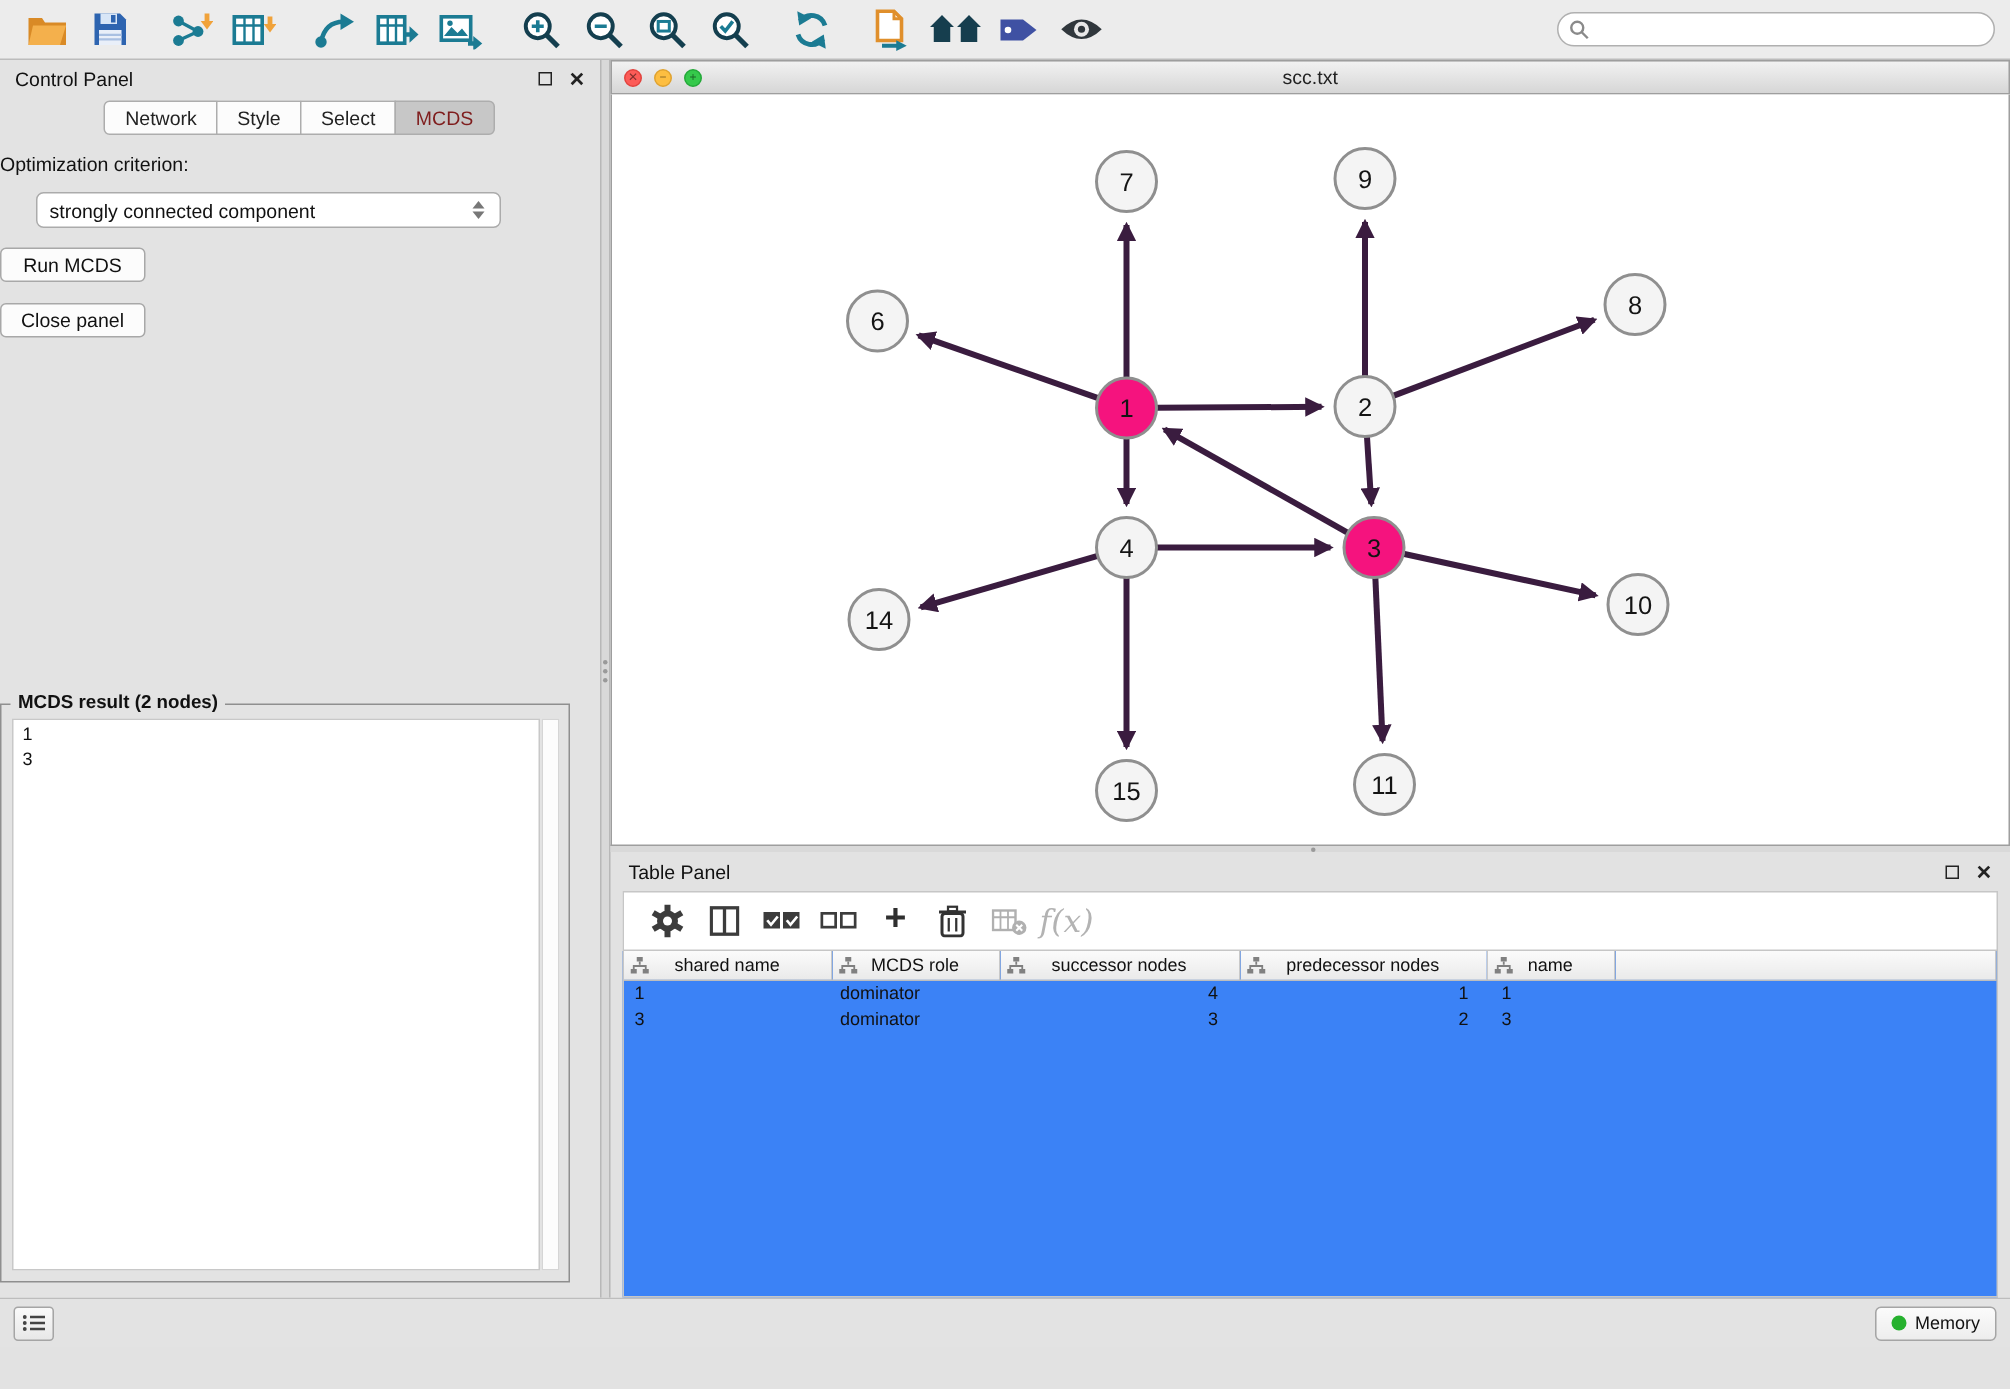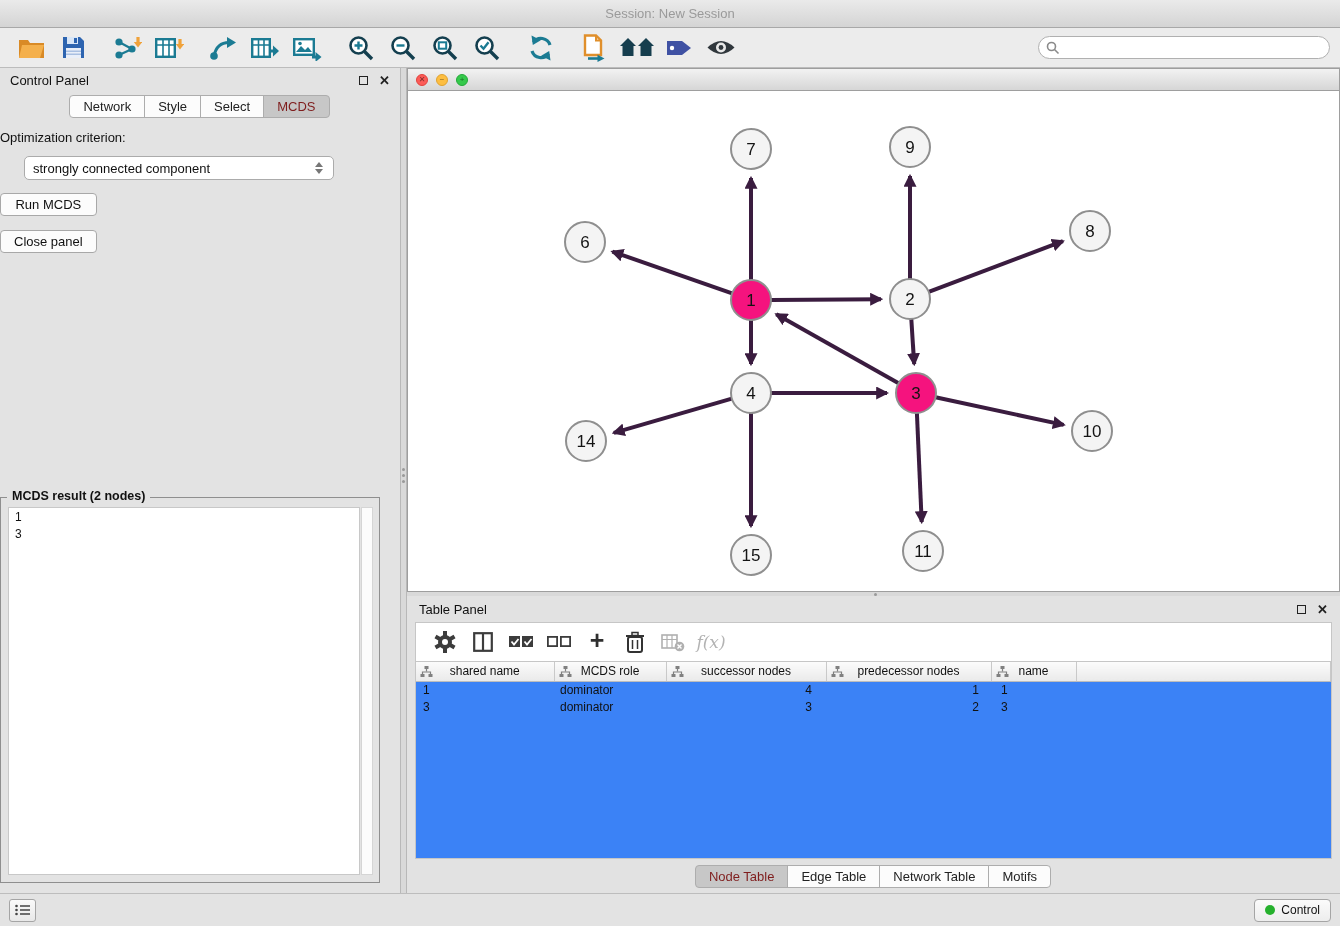--- a/index.html
+++ b/index.html
@@ -74,21 +74,21 @@
   .h-splitter { height:4px; background:#d9d9d9; position:relative; }
   .h-splitter::after { content:""; position:absolute; left:50%; top:1px; width:3px; height:3px; border-radius:50%;
                        background:#9a9a9a; }
 
   
   .table-panel { flex:1; display:flex; flex-direction:column; background:#e2e2e2; }
   .tp-header { height:26px; display:flex; align-items:center; padding:0 12px; font-size:13px; color:#111; }
   .tp-toolbar { margin:0 8px; height:40px; background:#fff; border:1px solid #c6c6c6; display:flex; align-items:center; padding:0 10px; }
   .tp-tool { width:38px; height:34px; display:flex; align-items:center; justify-content:center; }
   .plus-glyph { font-size:25px; font-weight:bold; color:#2f2f2f; margin-top:-3px; }
-  .fx { font-family:"DejaVu Serif",serif; font-style:italic; font-size:17px; color:#b3b3b3; }
+  .fx { font-family:"DejaVu Serif",serif; font-style:italic; font-size:21px; color:#b3b3b3; }
 
   .tp-table { margin:0 8px; flex:1; background:#3b82f6; border:1px solid #c6c6c6; border-top:none; overflow:hidden; }
   table { border-collapse:collapse; table-layout:fixed; width:100%; font-size:12px; }
   th { height:19px; background:linear-gradient(#fbfbfb,#eaeaea); border-right:1px solid #c9c9c9; border-bottom:1px solid #bdbdbd;
        font-weight:normal; position:relative; color:#111; text-align:center; }
   th .tree { position:absolute; left:4px; top:4px; }
   td { height:17px; color:#111; white-space:nowrap; overflow:hidden; }
   .al { text-align:left; padding-left:7px; }
   .al2 { text-align:left; padding-left:6px; }
   .ar { text-align:right; padding-right:14px; }
@@ -104,23 +104,20 @@
   .memory-button { margin-left:auto; height:23px; border:1px solid #a5a5a5; border-radius:4px;
                    background:linear-gradient(#fbfbfb,#ededed); display:flex; align-items:center; gap:6px; padding:0 10px;
                    font-size:12px; color:#111; }
   .green-dot { width:10px; height:10px; border-radius:50%; background:#26b12e; }
 </style>
 </head>
 <body>
 
 <div class="window-root">
 
-  <div class="titlebar">
-    <span>Session: New Session</span>
-  </div>
 
   <div class="toolbar">
     <span class="tbi">
       <svg width="27" height="23" viewBox="0 0 27 23">
           <path d="M1 4h9l2 3h14v15H1z" fill="#d98a26"></path>
           <path d="M4 9h22l-4 13H1z" fill="#f4b04c"></path>
         </svg>
     </span>
     <span class="tbi">
       <svg width="23" height="23" viewBox="0 0 23 23">
@@ -289,20 +286,21 @@
           <div class="result-vscroll"></div>
         </div>
       </div>
     </div>
 
     <div class="v-splitter"></div>
 
     <div class="right-side">
       <div class="network-window">
         <div class="net-titlebar">
+          <span class="net-title">scc.txt</span>
           <span class="traffic">
             <span class="light red">
                 <span>✕</span>
               </span>
             <span class="light yellow">
                 <span>−</span>
               </span>
             <span class="light green">
                 <span>+</span>
               </span>
@@ -501,38 +499,32 @@
                 <td class="al">3</td>
                 <td class="al2">dominator</td>
                 <td class="ar">3</td>
                 <td class="ar2">2</td>
                 <td class="an">3</td>
                 <td></td>
               </tr>
             </tbody>
           </table>
         </div>
-        <div class="tp-tabs">
-          <span class="tab active">Node Table</span>
-          <span class="tab">Edge Table</span>
-          <span class="tab">Network Table</span>
-          <span class="tab">Motifs</span>
-        </div>
       </div>
     </div>
   </div>
 
   <div class="statusbar">
     <span class="list-button">
       <svg width="16" height="12" viewBox="0 0 16 12">
           <circle cx="1.5" cy="2" r="1.3" fill="#444"></circle>
           <circle cx="1.5" cy="6" r="1.3" fill="#444"></circle>
           <circle cx="1.5" cy="10" r="1.3" fill="#444"></circle>
           <path d="M5 2h10M5 6h10M5 10h10" stroke="#444" stroke-width="1.6"></path>
         </svg>
     </span>
     <span class="memory-button">
       <span class="green-dot"></span>
-      <span>Control</span>
+      <span>Memory</span>
     </span>
   </div>
 
 </div>
 
 </body></html>

